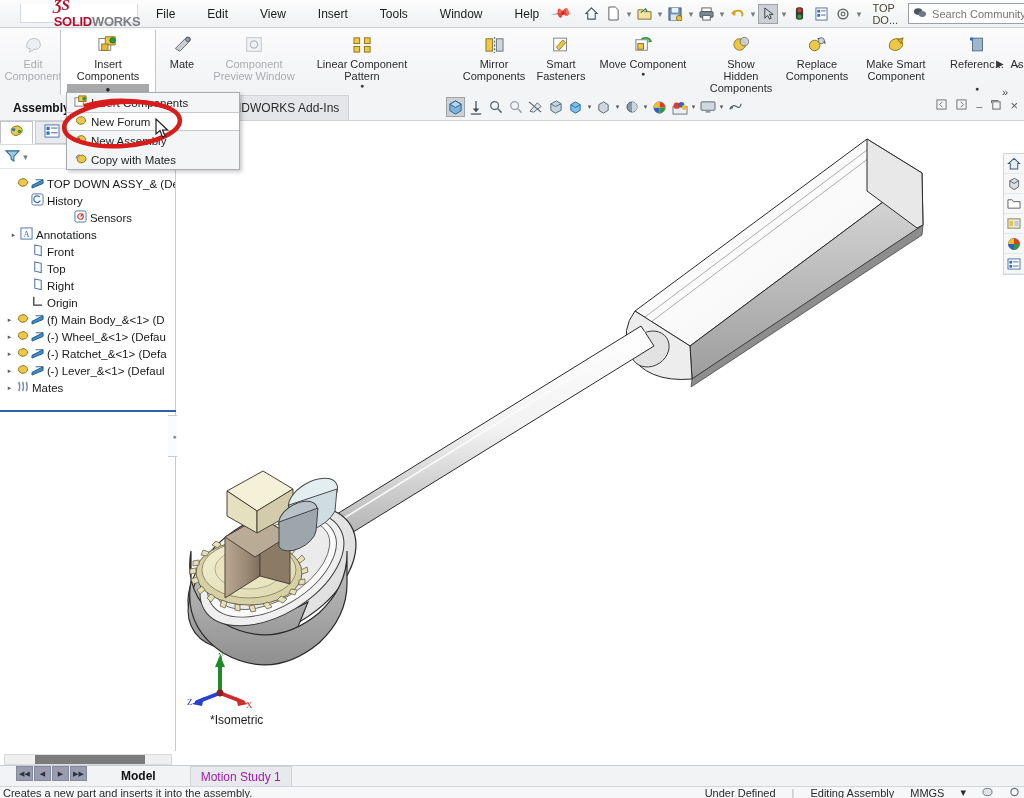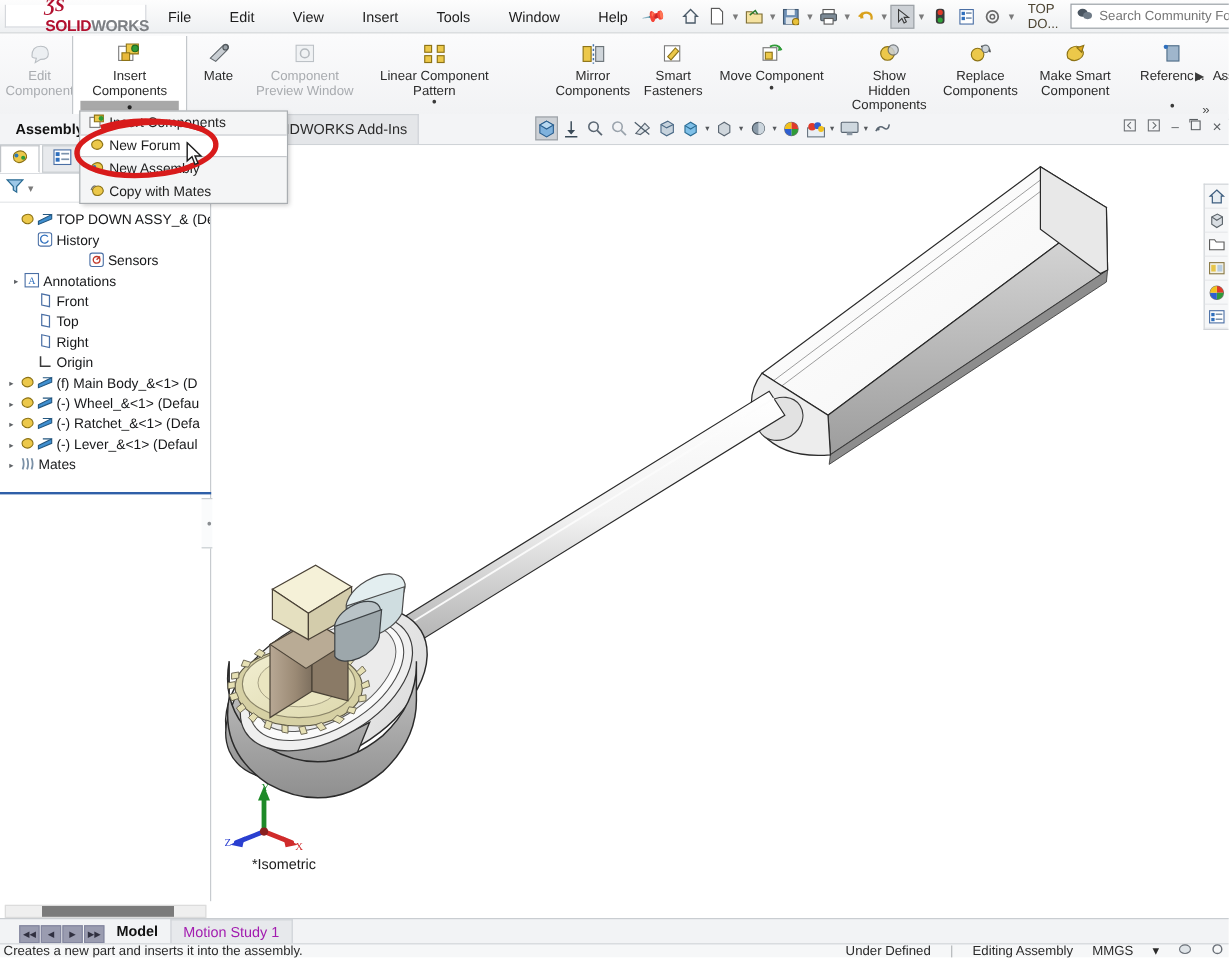--- a/index.html
+++ b/index.html
@@ -15,21 +15,21 @@
   .titlebar{
     position:absolute; left:0; top:0; width:1024px; height:28px;
     background:linear-gradient(#fdfdfd,#eef0f2);
     border-bottom:1px solid #c8ccd0;
     display:flex; align-items:center;
   }
   .logo-box{
     width:118px; height:19px; background:#fff;
     border:1px solid #d5d8dc; border-top:none;
     display:flex; align-items:center; justify-content:center;
-    margin-left:4px;
+    margin-left:20px;
     padding-left:36px;
   }
   .logo-txt{ font-weight:bold; font-size:13px; color:#b2102f; letter-spacing:-0.3px; }
   .logo-txt .ds{ font-style:italic; font-family:"Liberation Serif",serif; font-size:15px; }
   .logo-txt .w{ color:#7c7f83; }
   .menubar{ display:flex; align-items:center; margin-left:18px; gap:32px; }
   .menubar span{ font-size:12px; color:#1c1c1c; cursor:default; }
   .pin{ margin-left:14px; color:#2f6fbd; font-size:13px; transform:rotate(35deg); }
   .qtools{ display:flex; align-items:center; margin-left:12px; gap:2px; }
   .qi{ width:20px;height:20px;display:flex;align-items:center;justify-content:center;font-size:13px;}
@@ -136,21 +136,21 @@
     box-shadow:2px 2px 4px rgba(0,0,0,.22);z-index:60;
   }
   .ditem{ height:19px;display:flex;align-items:center;font-size:11.5px;color:#1e1e1e;padding-left:4px;}
   .ditem .di-ic{ width:20px;text-align:center;font-size:12px;}
   .ditem.hl{ background:#ffffff;border-top:1px solid #c6c9cd;border-bottom:1px solid #c6c9cd;}
   .cursor{ position:absolute;left:155px;top:118px;z-index:80;}
 
   
   .tabbar{
     position:absolute;left:0;top:765px;width:1024px;height:21px;
-    background:#f2f3f5;border-top:1px solid #c9cdd1;display:flex;align-items:flex-end;
+    background:#f2f3f5;border-top:1px solid #c9cdd1;display:flex;align-items:flex-start;gap:24px;
   }
   .navbtns{ display:flex;margin-left:16px;gap:1px;}
   .navb{ width:17px;height:15px;background:#9a9cb0;border:1px solid #8487a0;display:flex;align-items:center;justify-content:center;font-size:7px;color:#303040;}
   .btab{ padding:0 10px;height:20px;display:flex;align-items:center;font-size:12px;}
   .btab.sel{ font-weight:bold;color:#111;}
   .btab.un{ background:#e7e9ec;border:1px solid #cfd3d7;border-bottom:none;color:#a21caf;}
   .statusbar{
     position:absolute;left:0;top:786px;width:1024px;height:12px;
     background:#f6f7f8;border-top:1px solid #d2d5d9;
     display:flex;align-items:center;font-size:11px;color:#2a2a2a;

